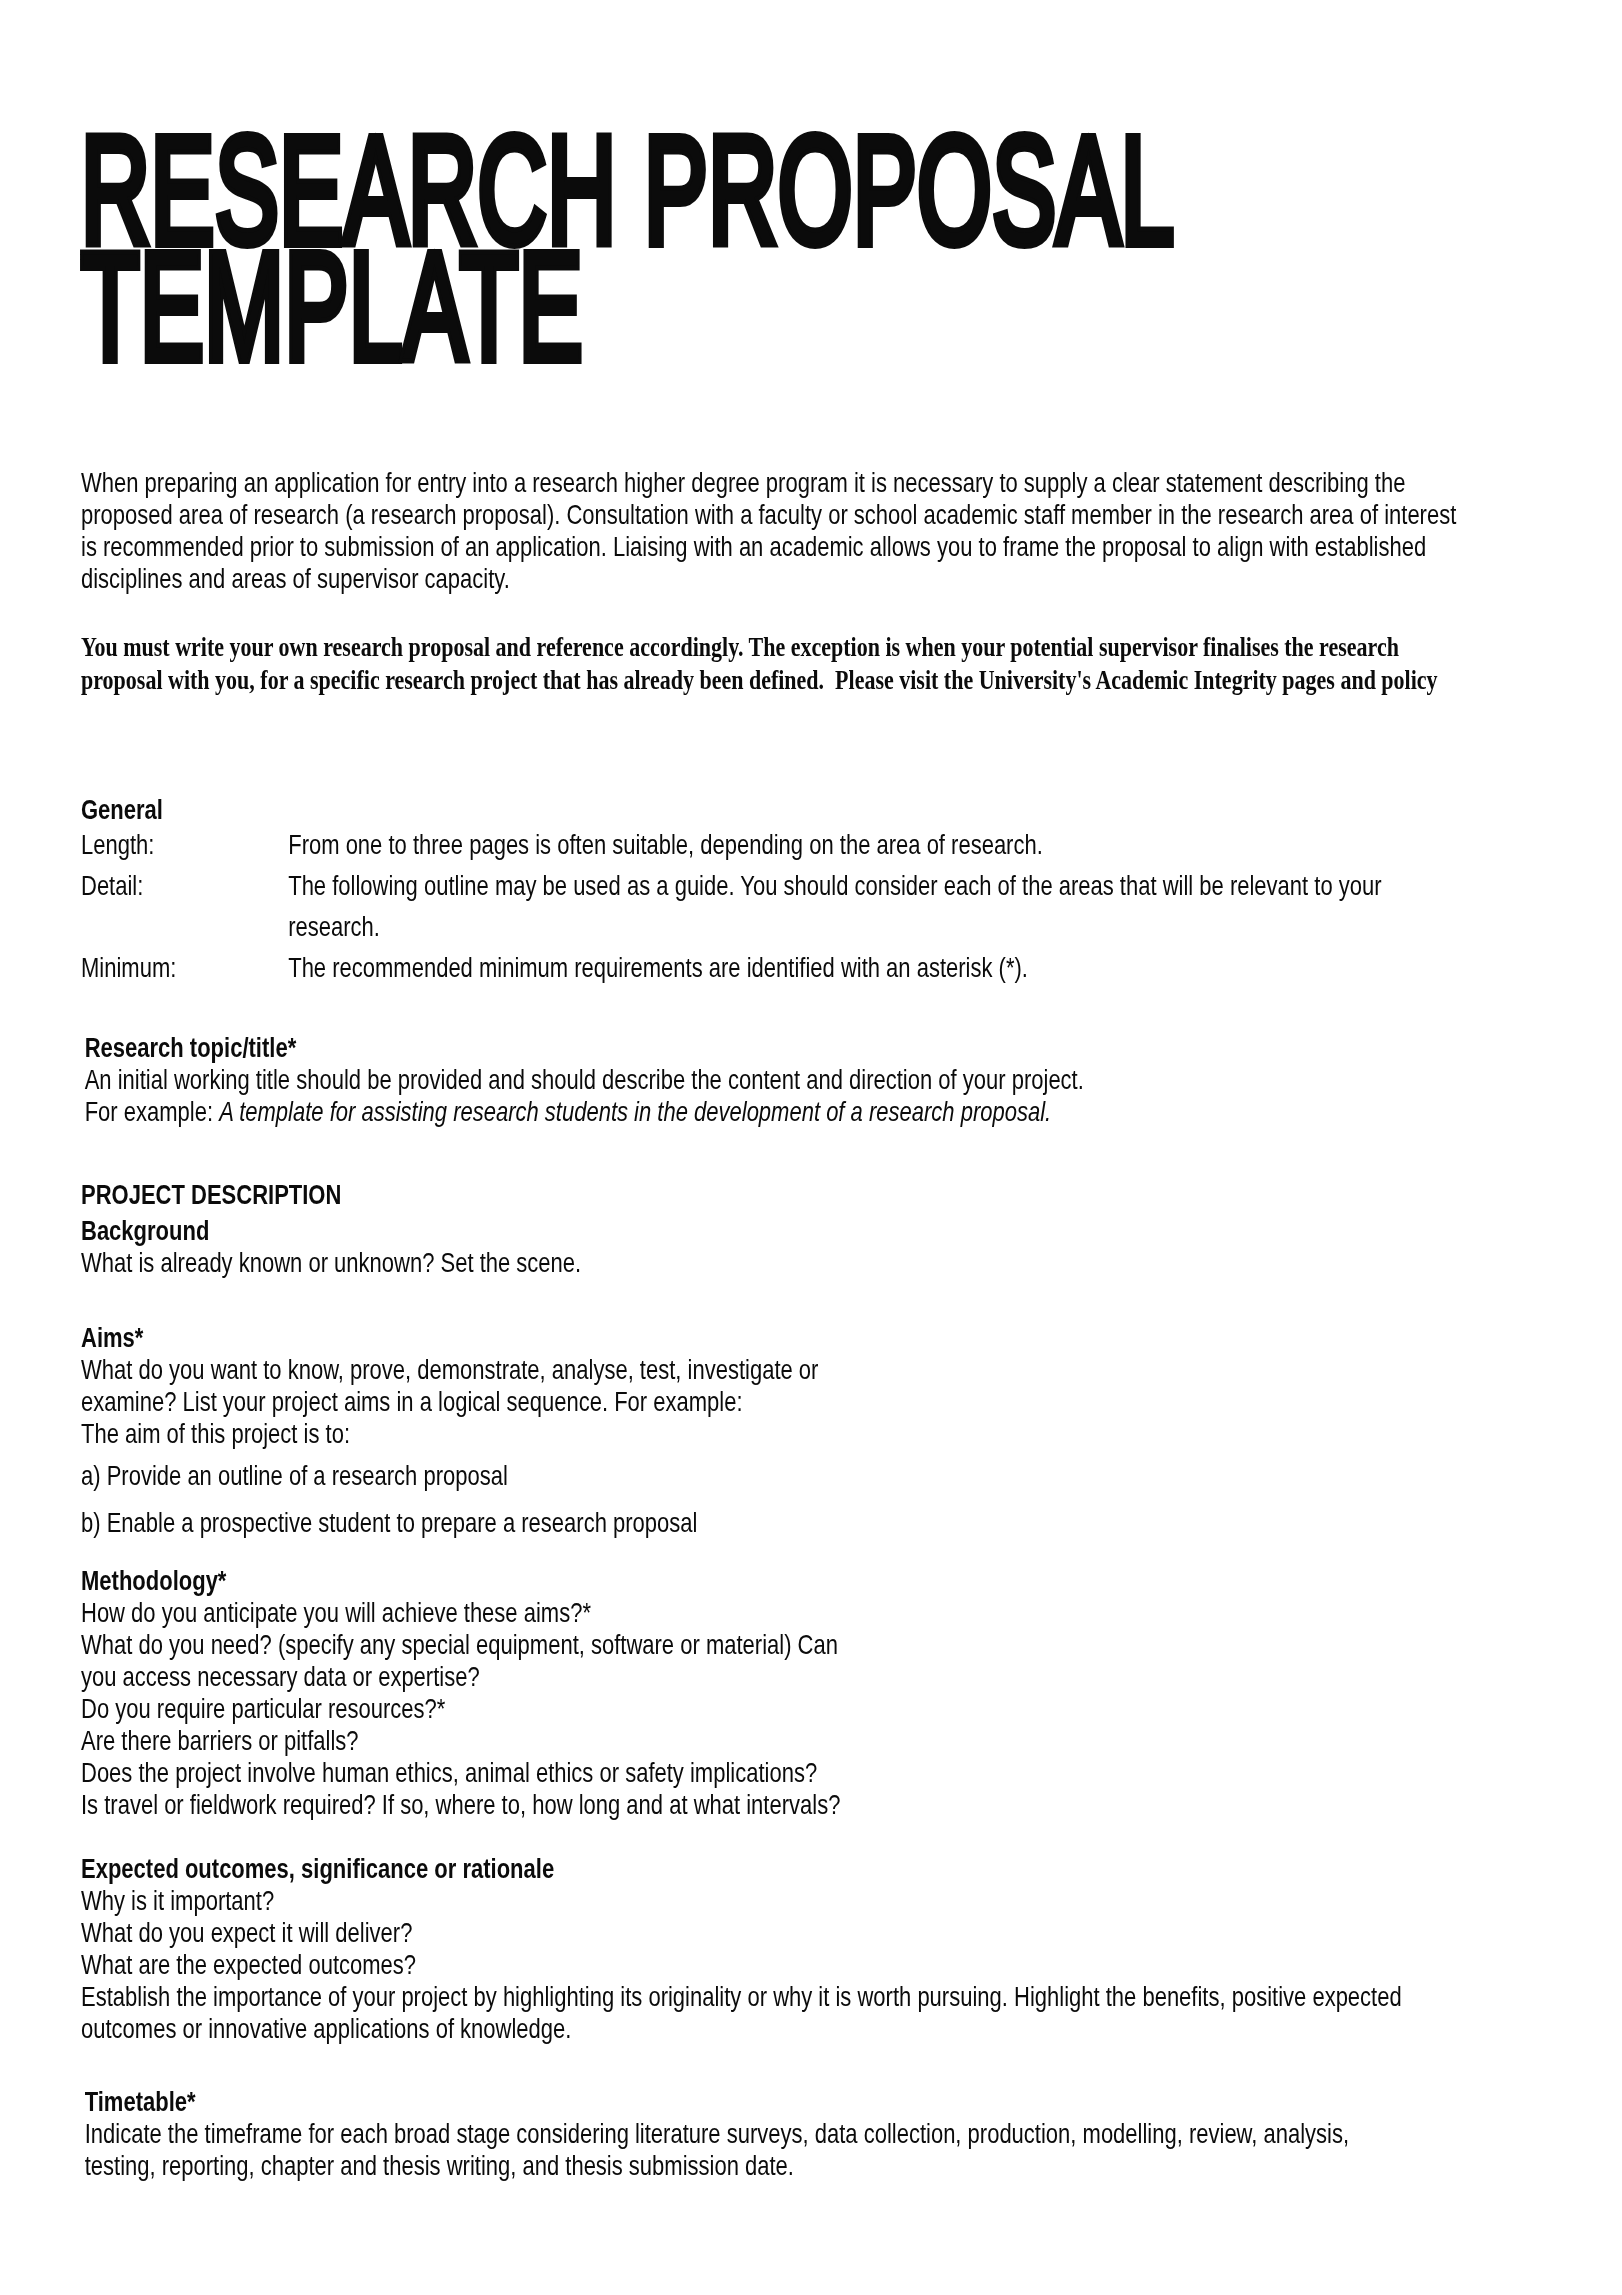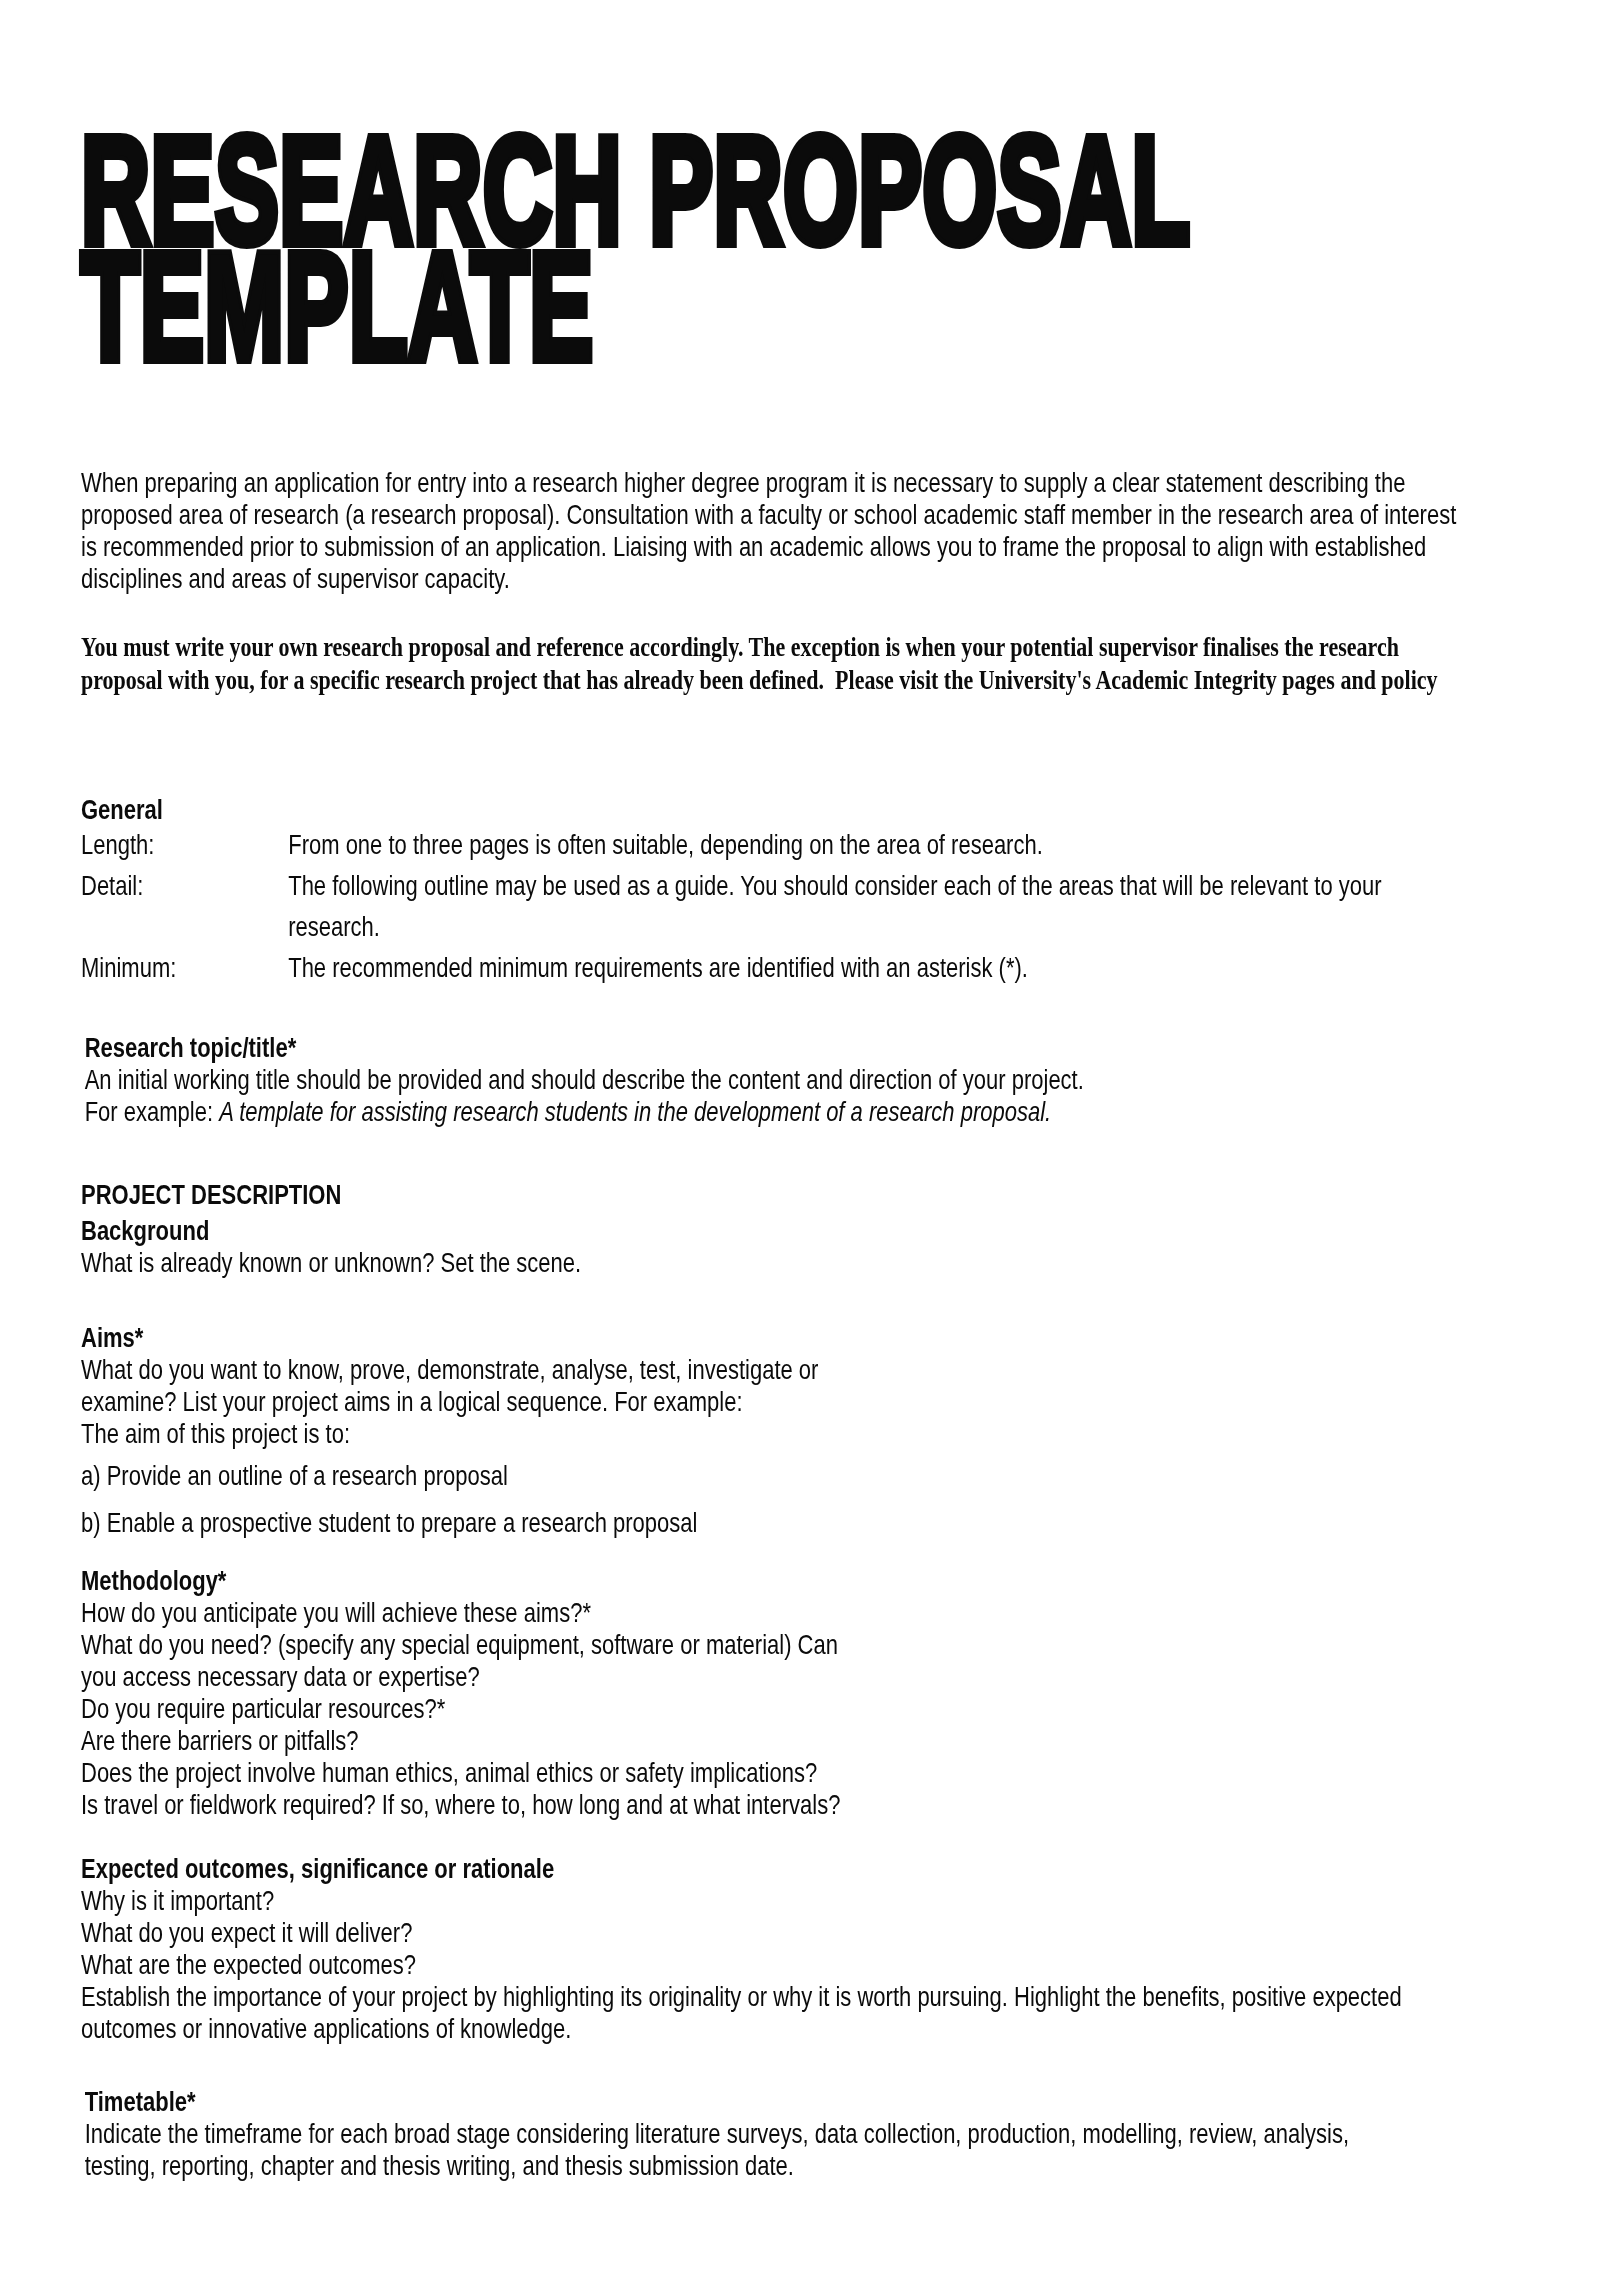--- a/index.html
+++ b/index.html
@@ -21,21 +21,21 @@
     transform-origin:0 0;
     white-space:pre;
   }
   .body-text { font-size:27.5px; line-height:32px; font-weight:400; }
   .h2 { font-size:27.5px; line-height:32px; font-weight:700; }
 
   h1.doc-title {
     margin:132px 0 0 0;
     font-size:153px;
     line-height:0.76;
-    font-weight:700;
+    font-weight:400;
     color:#0b0b0b;
   }
   .title-line {
     transform:scaleX(0.625);
     transform-origin:0 0;
     white-space:pre;
     -webkit-text-stroke:10px #0b0b0b;
     paint-order:stroke fill;
     letter-spacing:0.9px;
   }

